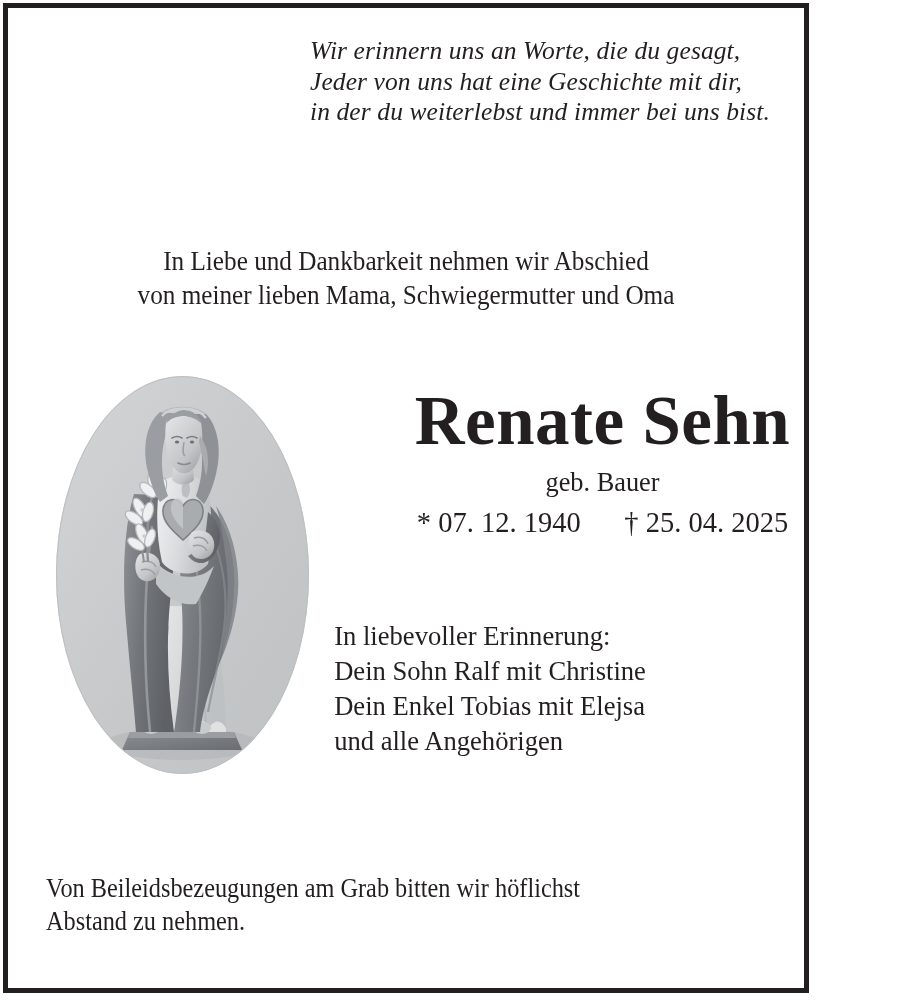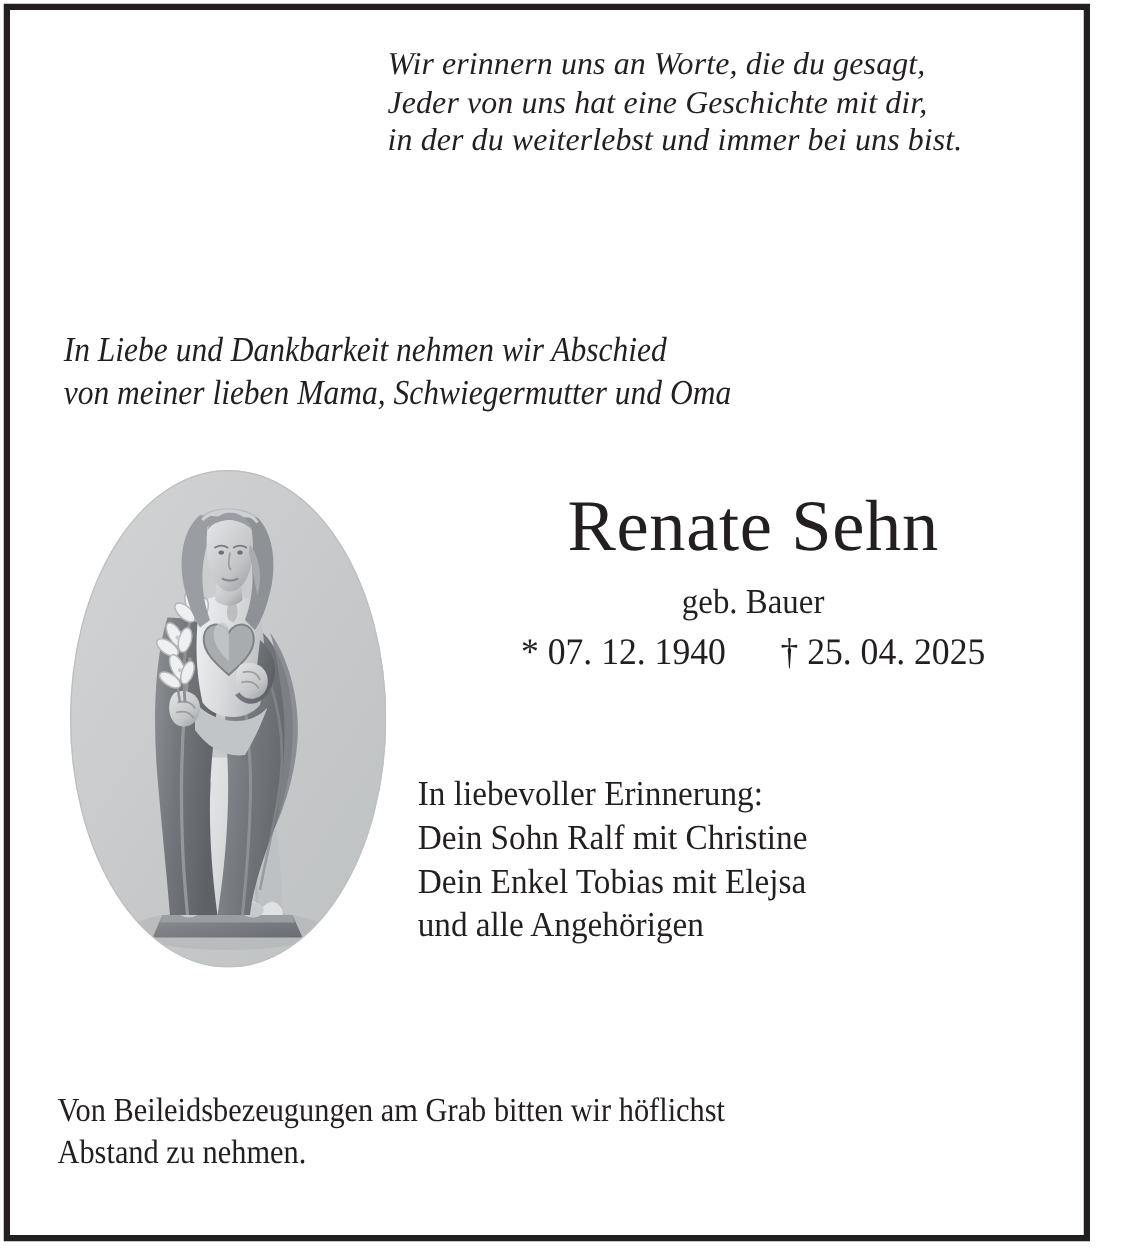--- a/index.html
+++ b/index.html
@@ -13,21 +13,21 @@
     overflow: hidden;
     font-family: "Liberation Serif", "DejaVu Serif", serif;
     color: #231f20;
   }
 
   
   #notice {
     position: absolute;
     left: 3px;
     top: 3px;
-    width: 869px;
+    width: 806px;
     height: 990px;
     border: 5px solid #231f20;
     background: #ffffff;
     box-sizing: border-box;
   }
 
   
   #poem {
     position: absolute;
     left: 302px;
@@ -40,23 +40,22 @@
     line-height: 30.5px;
     white-space: nowrap;
     letter-spacing: 0.1px;
   }
 
   
   #farewell {
     position: absolute;
     left: 0;
     right: 0;
-    top: 256px;
-    text-align: left;
-    font-style: italic;
+    top: 236px;
+    text-align: center;
   }
   .farewell-line {
     font-size: 28px;
     line-height: 34px;
     white-space: nowrap;
     transform: scaleX(0.9);
   }
 
   
   #statue-figure {
@@ -70,22 +69,22 @@
 
   
   #deceased {
     position: absolute;
     left: 312px;
     top: 380px;
     width: 565px;
     text-align: center;
   }
   #deceased-name {
-    font-weight: normal;
-    font-size: 58px;
+    font-weight: bold;
+    font-size: 69px;
     line-height: 66px;
     letter-spacing: 0.5px;
     white-space: nowrap;
   }
   #maiden-name {
     font-size: 28px;
     line-height: 36px;
     margin-top: 10px;
     transform: scaleX(0.94);
   }

